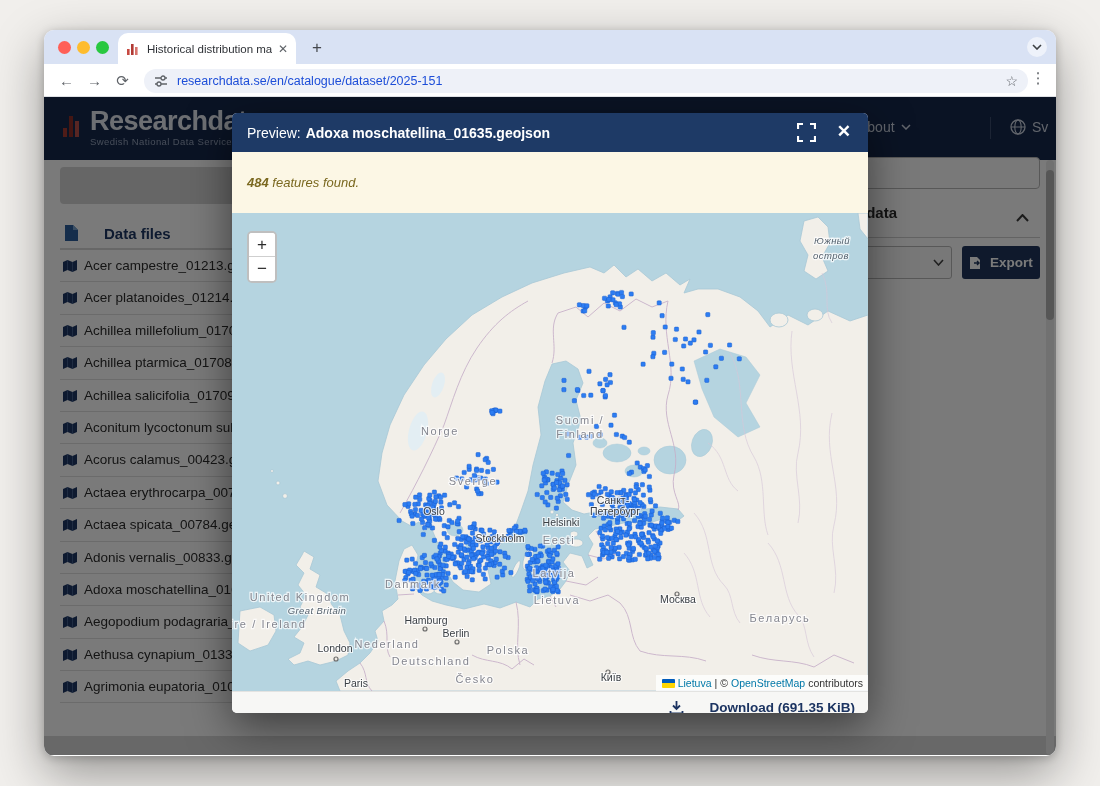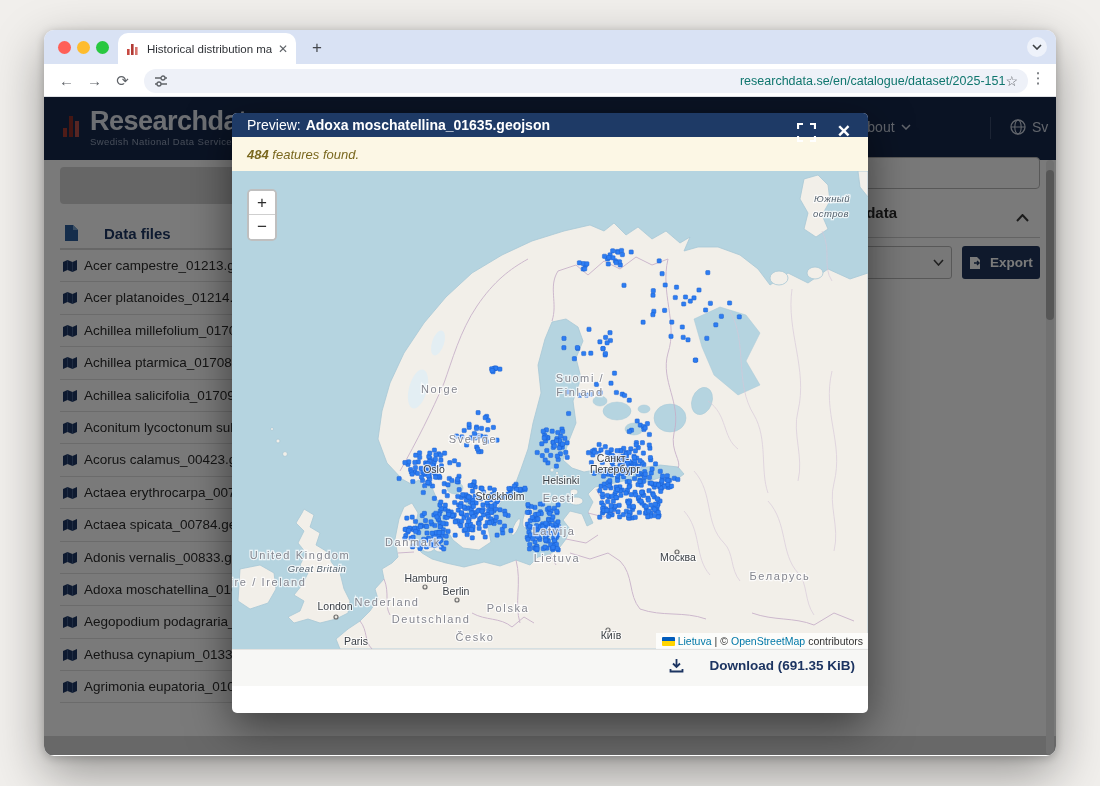--- a/index.html
+++ b/index.html
@@ -22,21 +22,21 @@
   .newtab { position:absolute; left:262px; top:7px; width:22px; height:22px; text-align:center;
     line-height:21px; font-size:17px; color:#44474c; }
   .tabsearch { position:absolute; left:983px; top:7px; width:20px; height:20px; border-radius:50%;
     background:rgba(255,255,255,.55); display:flex; align-items:center; justify-content:center; }
 
   .toolbar { position:relative; height:33px; background:#fff; border-bottom:1px solid #dfe1e5; }
   .nav-ic { position:absolute; top:4px; width:25px; height:25px; text-align:center; line-height:25px;
     font-size:15px; color:#5f6368; border-radius:50%; }
   .urlbar { position:absolute; left:100px; top:4.5px; width:884px; height:24px; background:#eef1f8;
     border-radius:12px; display:flex; align-items:center; padding:0 10px; }
-  .url-text { font-size:12.5px; color:#0f766e; margin-left:9px; flex:1; white-space:nowrap; overflow:hidden;text-align:right; }
+  .url-text { font-size:12.5px; color:#1d4ed8; margin-left:9px; flex:1; white-space:nowrap; overflow:hidden; }
   .star { font-size:14px; color:#5f6368; flex:none; }
   .menu-dots { position:absolute; right:8px; top:5px; font-size:15px; color:#5f6368; width:20px; text-align:center; }
 
   
   .page { position:relative; width:1012px; height:658px; background:#ffffff; overflow:hidden; }
 
   .site-header { position:absolute; left:0; top:0; width:100%; height:63px; background:#16294b; }
   .logo-wrap { position:absolute; left:18px; top:11px; display:flex; }
   .logo-text { margin-left:8px; }
   .logo-main { font-size:27px; font-weight:bold; color:#e4e8f0; line-height:27px; letter-spacing:-.5px; }
@@ -71,26 +71,26 @@
     border-radius:3px; color:#fff; font-size:13.5px; font-weight:bold; display:flex; align-items:center;
     justify-content:center; gap:7px; }
   .pg-scroll { position:absolute; right:2px; top:63px; width:8px; height:595px; background:#ececec; border-radius:4px; }
   .pg-thumb { position:absolute; left:0; top:10px; width:8px; height:150px; background:#b5b5b5; border-radius:4px; }
 
   .dim { position:absolute; inset:0; background:rgba(0,0,0,.52); z-index:5; }
 
   
   .modal { position:absolute; left:188px; top:16px; width:636px; height:600px; z-index:10;
     border-radius:5px; overflow:hidden; box-shadow:0 14px 44px rgba(0,0,0,.5); background:#fff; }
-  .m-head { position:relative; height:24px; background:#1e3a66; display:flex; align-items:center; }
+  .m-head { position:relative; height:39px; background:#1e3a66; display:flex; align-items:center; }
   .m-title { color:#fff; font-size:14px; margin-left:15px; }
   .m-title strong { margin-left:5px; }
   .m-expand { position:absolute; right:52px; top:10px; width:19px; height:19px; }
   .m-close { position:absolute; right:17px; top:8px; color:#fff; font-size:17px; font-weight:bold; line-height:22px; }
-  .m-banner { height:34px; background:#fcf7e5; display:flex; align-items:center; }
+  .m-banner { height:61px; background:#fcf7e5; display:flex; align-items:center; }
   .m-banner p { margin-left:15px; font-size:13px; font-style:italic; color:#7a681f; }
   .m-map { position:relative; height:478px; background:#b5d4e0; overflow:hidden; }
   .m-map svg.geo { position:absolute; left:0; top:0; }
   .zoomctl { position:absolute; left:15px; top:18px; width:30px; border:2px solid rgba(0,0,0,.25);
     border-radius:5px; overflow:hidden; background:#fff; z-index:3; }
   .zbtn { width:100%; height:24px; text-align:center; line-height:23px; font-size:17px; color:#2b2b2b; background:#fff; }
   .zbtn.zin { border-bottom:1px solid #cfcfcf; }
   .attrib { position:absolute; right:0; bottom:0; background:rgba(255,255,255,.78); font-size:10.5px;
     color:#333; padding:2px 5px 2px 6px; z-index:3; display:flex; align-items:center; gap:3px; }
   .attrib a { color:#0078a8; text-decoration:none; }

